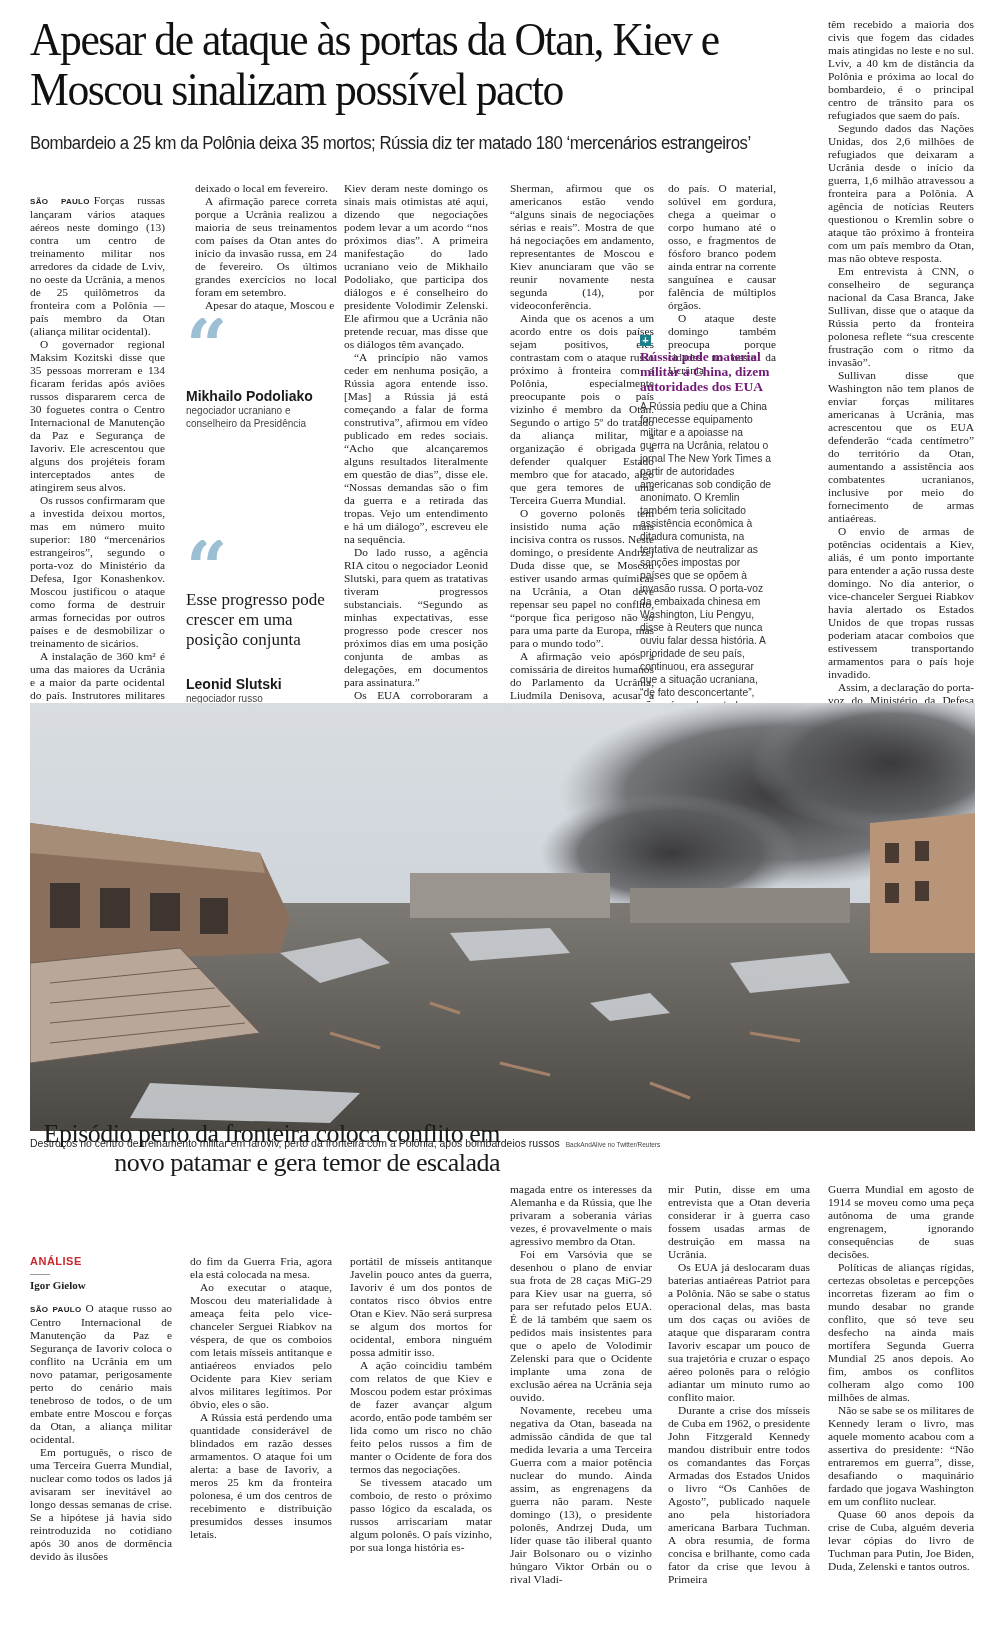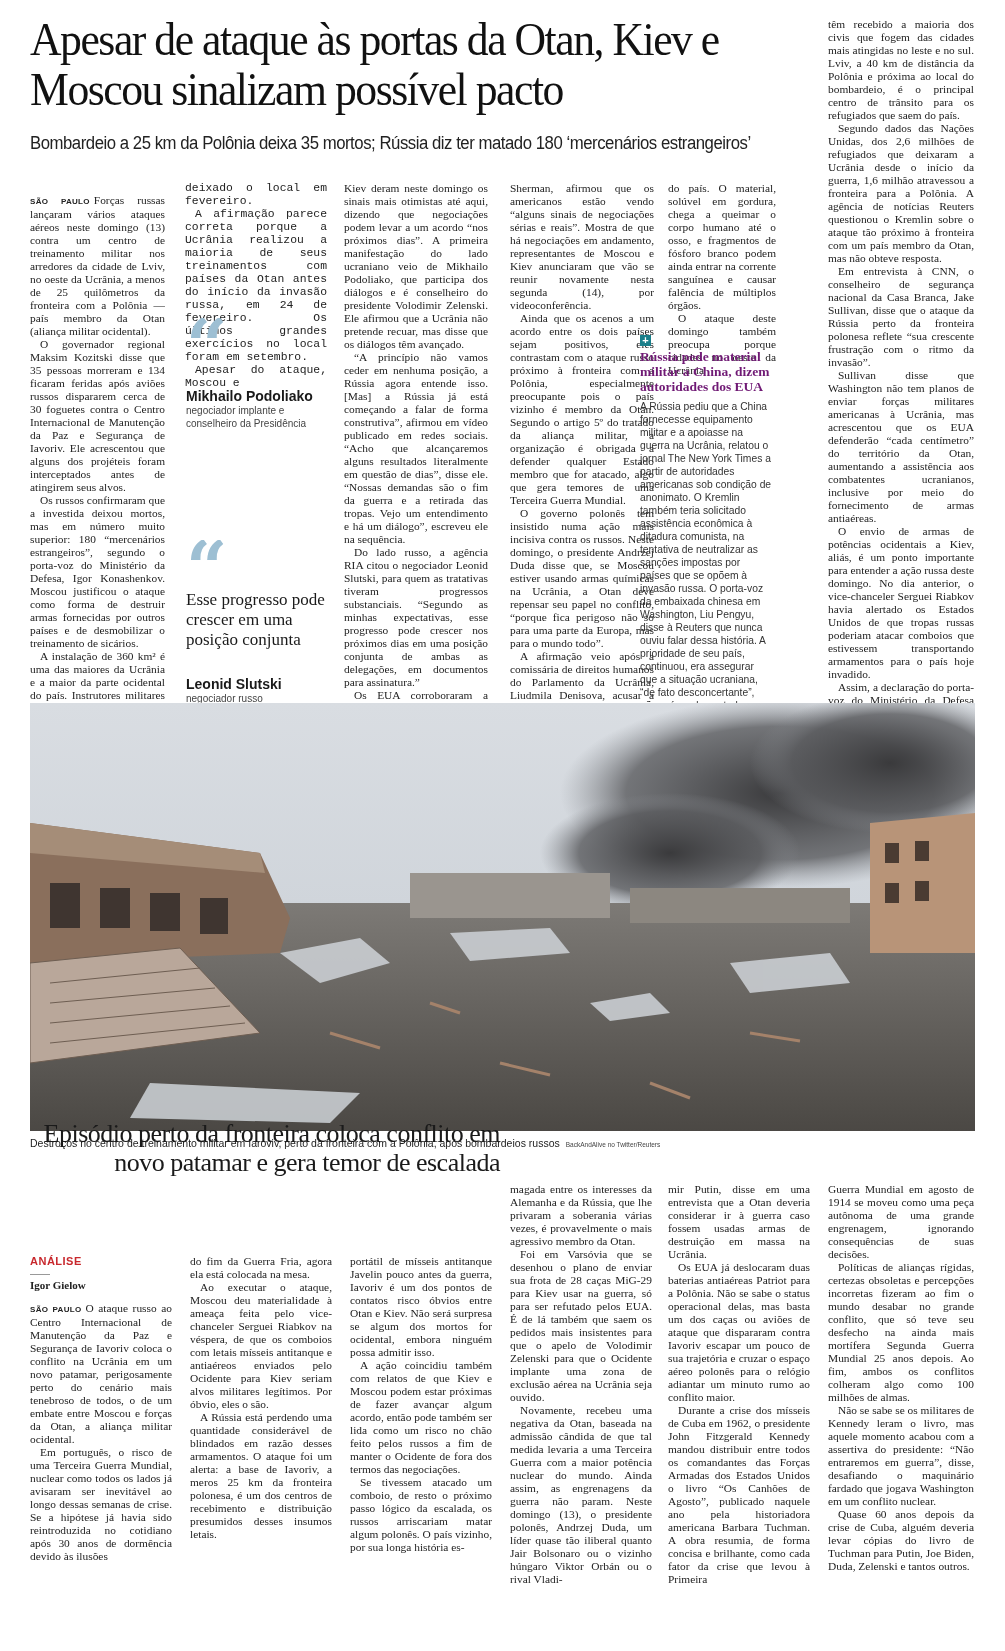--- a/index.html
+++ b/index.html
@@ -34,30 +34,30 @@
 <h1 class="abs headline" style="margin:0;font-weight:normal;">Apesar de ataque às portas da Otan, Kiev e Moscou sinalizam possível pacto</h1>
 <div class="abs subhead">Bombardeio a 25 km da Polônia deixa 35 mortos; Rússia diz ter matado 180 ‘mercenários estrangeiros’</div>
 
 <div class="col" style="left:30px;top:182px;width:135px;margin-top:12px;">
   <p class="first"><span class="dateline">SÃO PAULO</span><span>Forças russas lançaram vários ataques aéreos neste domingo (13) contra um centro de treinamento militar nos arredores da cidade de Lviv, no oeste da Ucrânia, a menos de 25 quilômetros da fronteira com a Polônia —país membro da Otan (aliança militar ocidental).</span></p>
   <p>O governador regional Maksim Kozitski disse que 35 pessoas morreram e 134 ficaram feridas após aviões russos dispararem cerca de 30 foguetes contra o Centro Internacional de Manutenção da Paz e Segurança de Iavoriv. Ele acrescentou que alguns dos projéteis foram interceptados antes de atingirem seus alvos.</p>
   <p>Os russos confirmaram que a investida deixou mortos, mas em número muito superior: 180 “mercenários estrangeiros”, segundo o porta-voz do Ministério da Defesa, Igor Konashenkov. Moscou justificou o ataque como forma de destruir armas fornecidas por outros países e de desmobilizar o treinamento de sicários.</p>
   <p>A instalação de 360 km² é uma das maiores da Ucrânia e a maior da parte ocidental do país. Instrutores militares estrangeiros já trabalharam na base, segundo o governo ucraniano —não ficou claro se algum deles estava lá no momento, mas, segundo a mídia ucraniana, eles já haviam</p>
 </div>
 
-<div class="col" style="left:185px;top:182px;width:142px;font-family:Liberation Mono, monospace;">
+<div class="col" style="left:195px;top:182px;width:142px;">
   <p class="first">deixado o local em fevereiro.</p>
   <p>A afirmação parece correta porque a Ucrânia realizou a maioria de seus treinamentos com países da Otan antes do início da invasão russa, em 24 de fevereiro. Os últimos grandes exercícios no local foram em setembro.</p>
   <p>Apesar do ataque, Moscou e</p>
 </div>
 
 <div class="pull" style="left:186px;top:318px;width:140px;">
   <div class="quote-mark">“</div>
   <div class="quote-author">Mikhailo Podoliako</div>
-  <div class="quote-role">negociador implante e conselheiro da Presidência</div>
+  <div class="quote-role">negociador ucraniano e conselheiro da Presidência</div>
 </div>
 
 <div class="pull" style="left:186px;top:540px;width:140px;">
   <div class="quote-mark">“</div>
   <div class="quote-text">Esse progresso pode crescer em uma posição conjunta</div>
   <div class="quote-author">Leonid Slutski</div>
   <div class="quote-role">negociador russo</div>
 </div>
 
 <div class="col" style="left:344px;top:182px;width:144px;">

